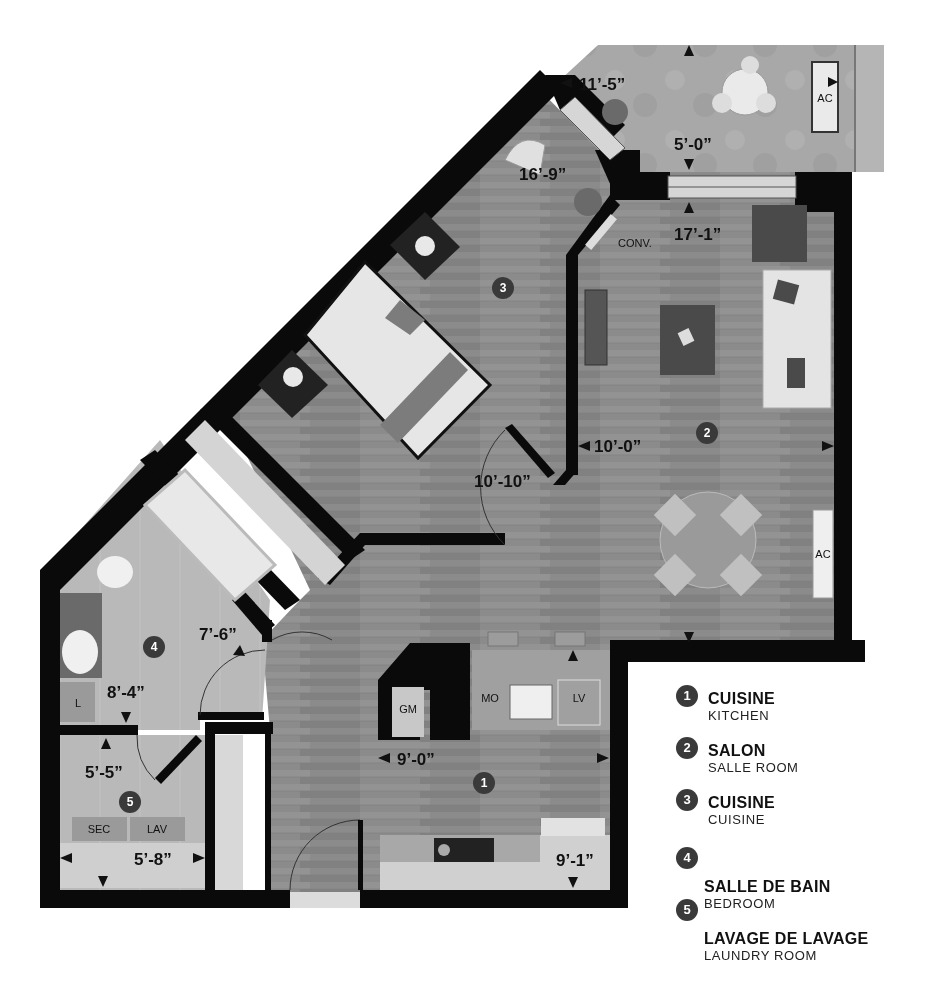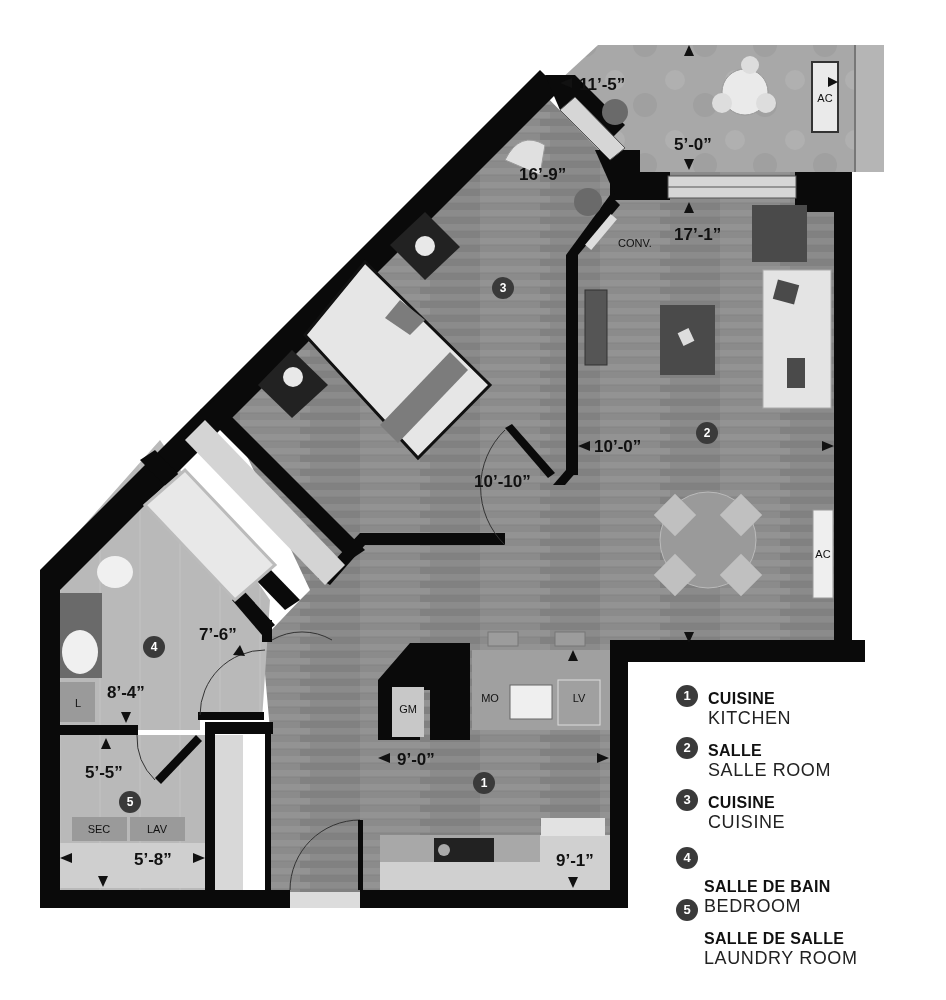--- a/index.html
+++ b/index.html
@@ -6,21 +6,21 @@
     body { width: 946px; height: 1000px; position: relative; overflow: hidden; font-family: "Liberation Sans", sans-serif; }
     #plan { position: absolute; left: 0; top: 0; width: 946px; height: 1000px; }
     .dim { font-family: "Liberation Sans", sans-serif; font-weight: 700; font-size: 17px; fill: #111; }
     .lbl { font-family: "Liberation Sans", sans-serif; font-size: 11px; fill: #111; }
     .badge-num { font-family: "Liberation Sans", sans-serif; font-weight: 700; font-size: 12px; fill: #fff; }
     .legend { position: absolute; left: 676px; top: 682px; width: 250px; }
     .legend-item { position: relative; height: 52px; }
     .legend-item.gap { margin-top: 6px; }
     .legend-badge { position: absolute; left: 0; top: 3px; width: 22px; height: 22px; border-radius: 50%; background: #3a3a3a; color: #fff; font-weight: 700; font-size: 13px; text-align: center; line-height: 22px; }
     .legend-fr { position: absolute; left: 32px; top: 8px; font-weight: 700; font-size: 16px; color: #111; letter-spacing: 0.3px; white-space: nowrap; }
-    .legend-en { position: absolute; left: 32px; top: 26px; font-size: 18px; color: #222; letter-spacing: 0.6px; white-space: nowrap; }
+    .legend-en { position: absolute; left: 32px; top: 26px; font-size: 13px; color: #222; letter-spacing: 0.6px; white-space: nowrap; }
     .legend-item.wide .legend-fr, .legend-item.wide .legend-en { left: 28px; margin-top: 26px; }
   </style>
 </head>
 <body>
 
 <svg id="plan" viewBox="0 0 946 1000" xmlns="http://www.w3.org/2000/svg">
   <defs>
     <pattern id="wood" width="120" height="14" patternUnits="userSpaceOnUse">
       <rect width="120" height="14" fill="#8b8b8b"></rect>
       <rect x="0" y="0" width="70" height="7" fill="#939393"></rect>
@@ -248,31 +248,31 @@
 </svg>
 
 <div class="legend">
   <div class="legend-item">
     <div class="legend-badge">1</div>
     <div class="legend-fr">CUISINE</div>
     <div class="legend-en">KITCHEN</div>
   </div>
   <div class="legend-item">
     <div class="legend-badge">2</div>
-    <div class="legend-fr">SALLE</div>
+    <div class="legend-fr">SALON</div>
     <div class="legend-en">SALLE ROOM</div>
   </div>
   <div class="legend-item">
     <div class="legend-badge">3</div>
     <div class="legend-fr">CUISINE</div>
     <div class="legend-en">CUISINE</div>
   </div>
   <div class="legend-item gap wide">
     <div class="legend-badge">4</div>
     <div class="legend-fr">SALLE DE BAIN</div>
     <div class="legend-en">BEDROOM</div>
   </div>
   <div class="legend-item wide">
     <div class="legend-badge">5</div>
-    <div class="legend-fr">SALLE DE SALLE</div>
+    <div class="legend-fr">LAVAGE DE LAVAGE</div>
     <div class="legend-en">LAUNDRY ROOM</div>
   </div>
 </div>
 
 </body></html>

